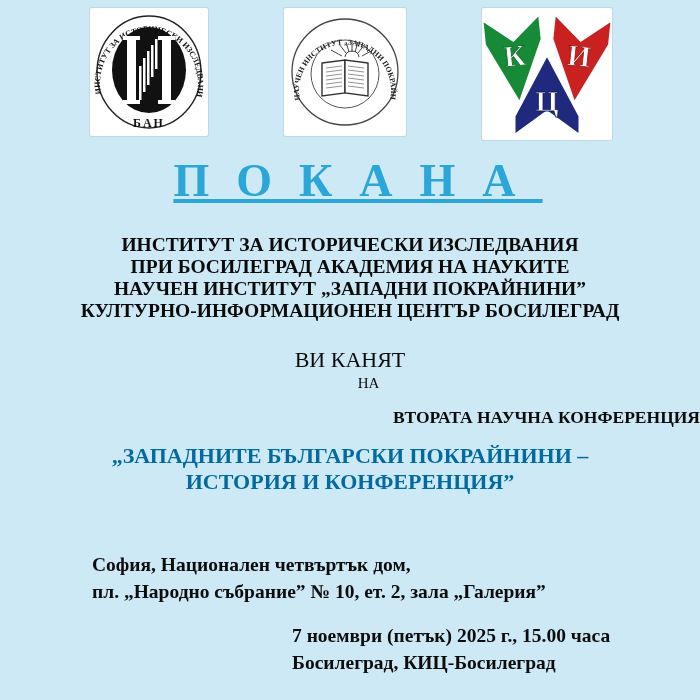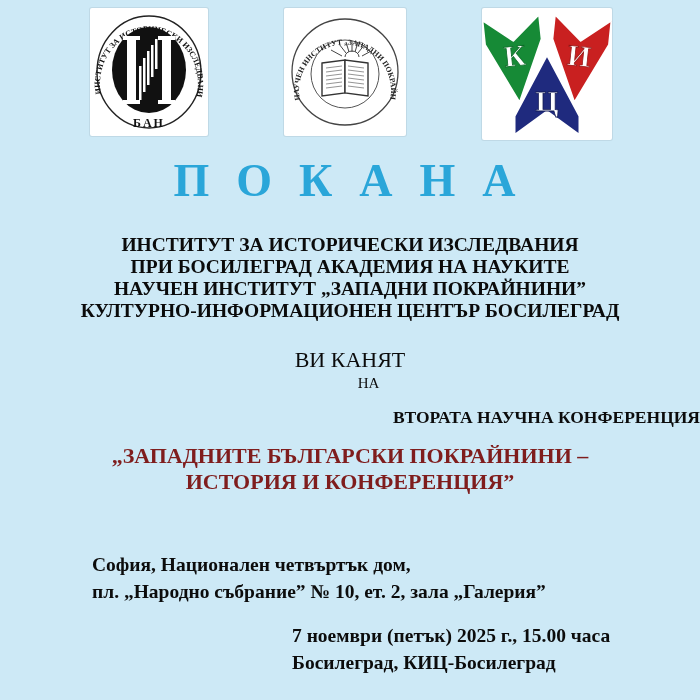--- a/index.html
+++ b/index.html
@@ -33,20 +33,21 @@
   .title {
     margin-top: 13px;
     text-align: center;
     font-size: 46px;
     font-weight: bold;
     color: #2aa6d9;
     letter-spacing: 27px;
     padding-left: 16px; 
     line-height: 56px;
     white-space: nowrap;
+    text-decoration: underline;
   }
 
   
   .organizers {
     margin-top: 25px;
     text-align: center;
     font-weight: bold;
     font-size: 19.5px;
     line-height: 22px;
     color: #0b0b0b;
@@ -65,21 +66,21 @@
     font-size: 17.5px;
     line-height: 20px;
   }
 
   .conf-title {
     margin-top: 16px;
     text-align: center;
     font-weight: bold;
     font-size: 22px;
     line-height: 26px;
-    color: #7f1d1d;
+    color: #0369a1;
   }
 
   
   .venue { font-weight: bold; font-size: 19.5px; line-height: 27px; }
   .venue div { white-space: nowrap; }
   .venue-1 { margin-top: 56px; margin-left: 92px; }
   .venue-2 { margin-top: 17px; margin-left: 292px; }
 </style>
 </head>
 <body>

